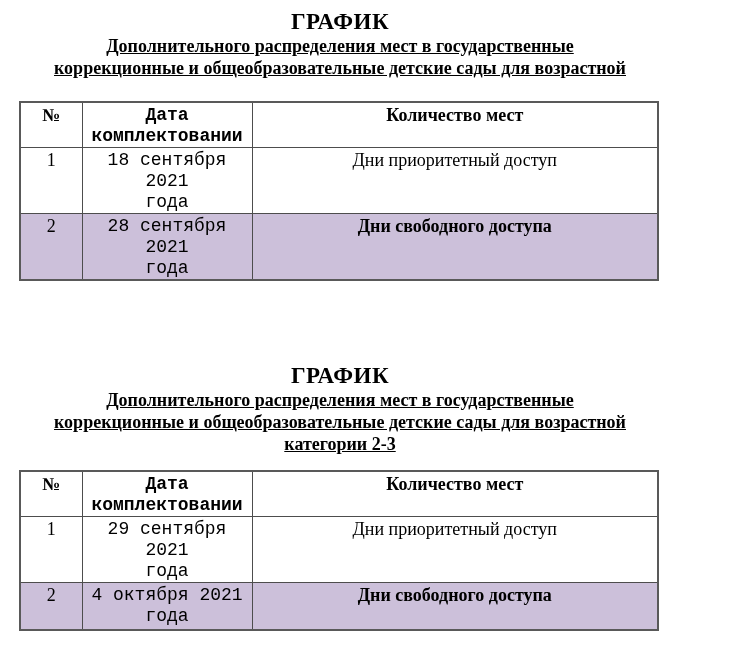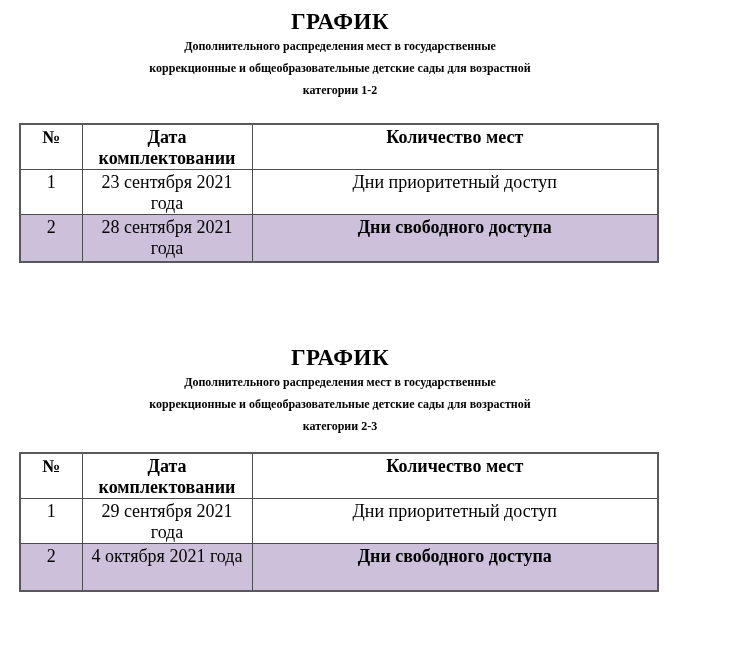--- a/index.html
+++ b/index.html
@@ -29,22 +29,23 @@
   }
   .title-block.second {
     margin-top: 81px;
   }
   .title-main {
     font-size: 23px;
     line-height: 27px;
     letter-spacing: 0.5px;
   }
   .subtitle-line {
-    font-size: 12px;
+    font-size: 18px;
     line-height: 22px;
+    text-decoration: underline;
   }
   table.sched-table {
     width: 640px;
     margin: 22px auto 0 auto;
     border-collapse: collapse;
     table-layout: fixed;
     border: 2px solid #595959;
   }
   table.sched-table.second {
     margin-top: 15px;
@@ -66,55 +67,54 @@
     height: 40px;
   }
   tr.data-row-1 td { height: 41px; }
   tr.data-row-2 td { height: 44px; }
   tr.highlight td {
     background: #ccc0da;
   }
   tr.highlight td.places-cell {
     font-weight: bold;
   }
-  .date-line { display: block; }
+  .date-line { display: block; font-family: Liberation Mono, monospace; }
   .date-line:empty { display: none; }
 </style>
 </head>
 <body>
 
 <div class="doc">
 
   <div class="section">
     <div class="title-block first">
       <div class="title-main">ГРАФИК</div>
       <div class="subtitle-line">Дополнительного распределения мест в государственные</div>
       <div class="subtitle-line">коррекционные и общеобразовательные детские сады для возрастной</div>
-      <div class="subtitle-line">категории 1-2</div>
     </div>
 
     <table class="sched-table first">
       <colgroup>
         <col class="col-num">
         <col class="col-date">
         <col class="col-places">
       </colgroup>
       <tbody>
         <tr class="header-row">
           <td>№</td>
           <td>
             <span class="date-line">Дата</span>
             <span class="date-line">комплектовании</span>
           </td>
           <td>Количество мест</td>
         </tr>
         <tr class="data-row-1">
           <td class="num-cell">1</td>
           <td class="date-cell">
-            <span class="date-line">23 сентября 2021</span>
+            <span class="date-line">18 сентября 2021</span>
             <span class="date-line">года</span>
           </td>
           <td class="places-cell">Дни приоритетный доступ</td>
         </tr>
         <tr class="data-row-2 highlight">
           <td class="num-cell">2</td>
           <td class="date-cell">
             <span class="date-line">28 сентября 2021</span>
             <span class="date-line">года</span>
           </td>

